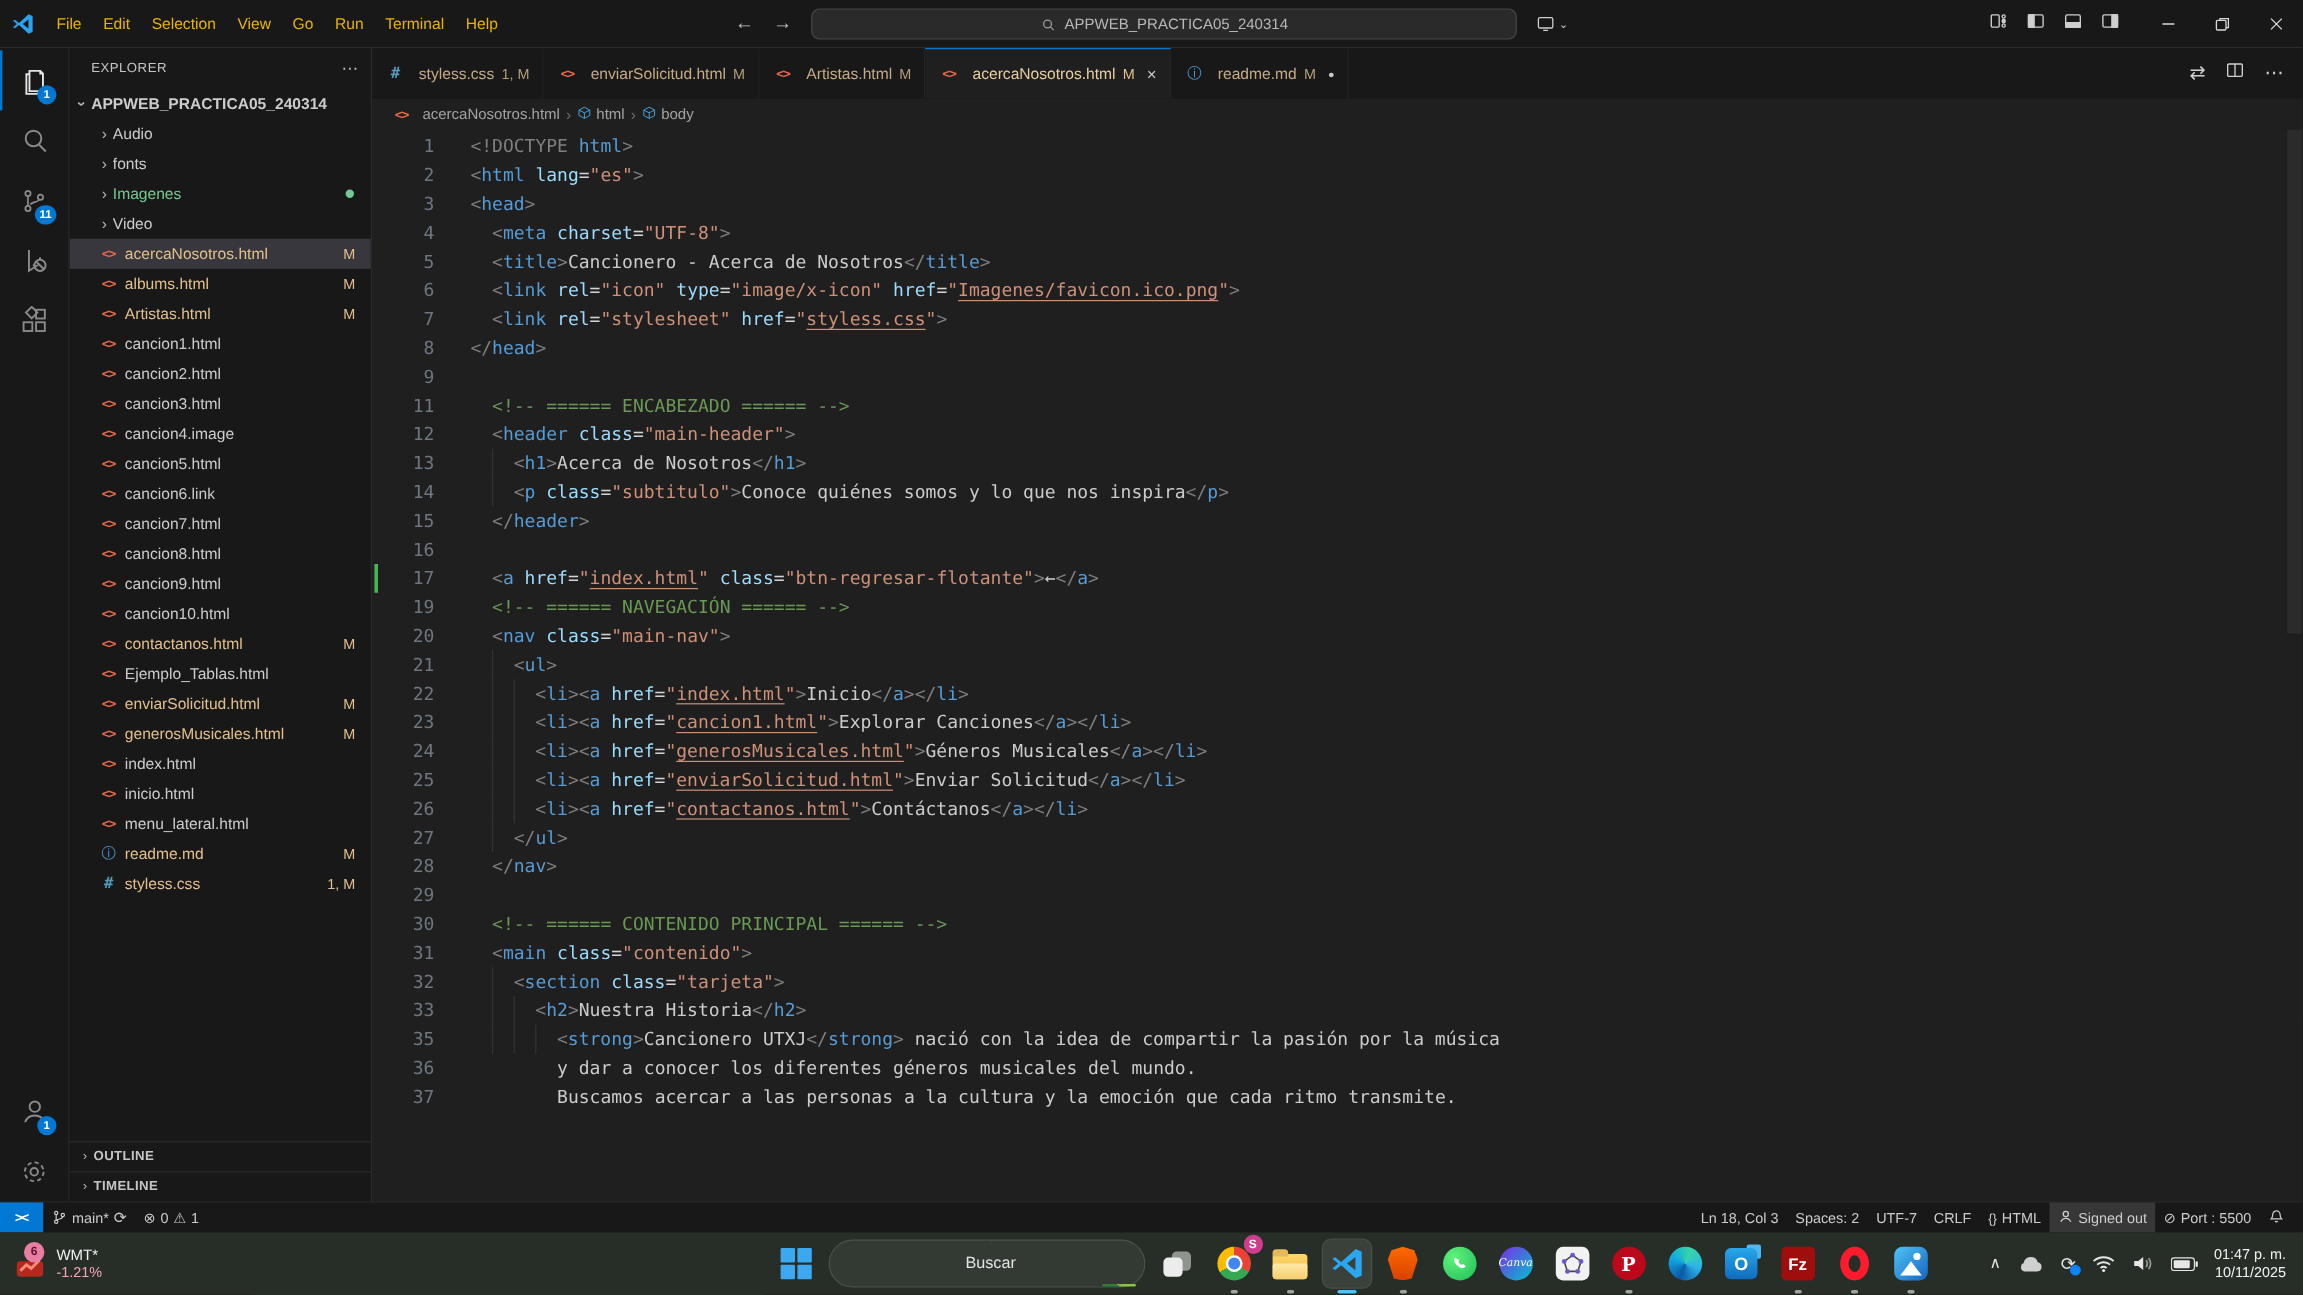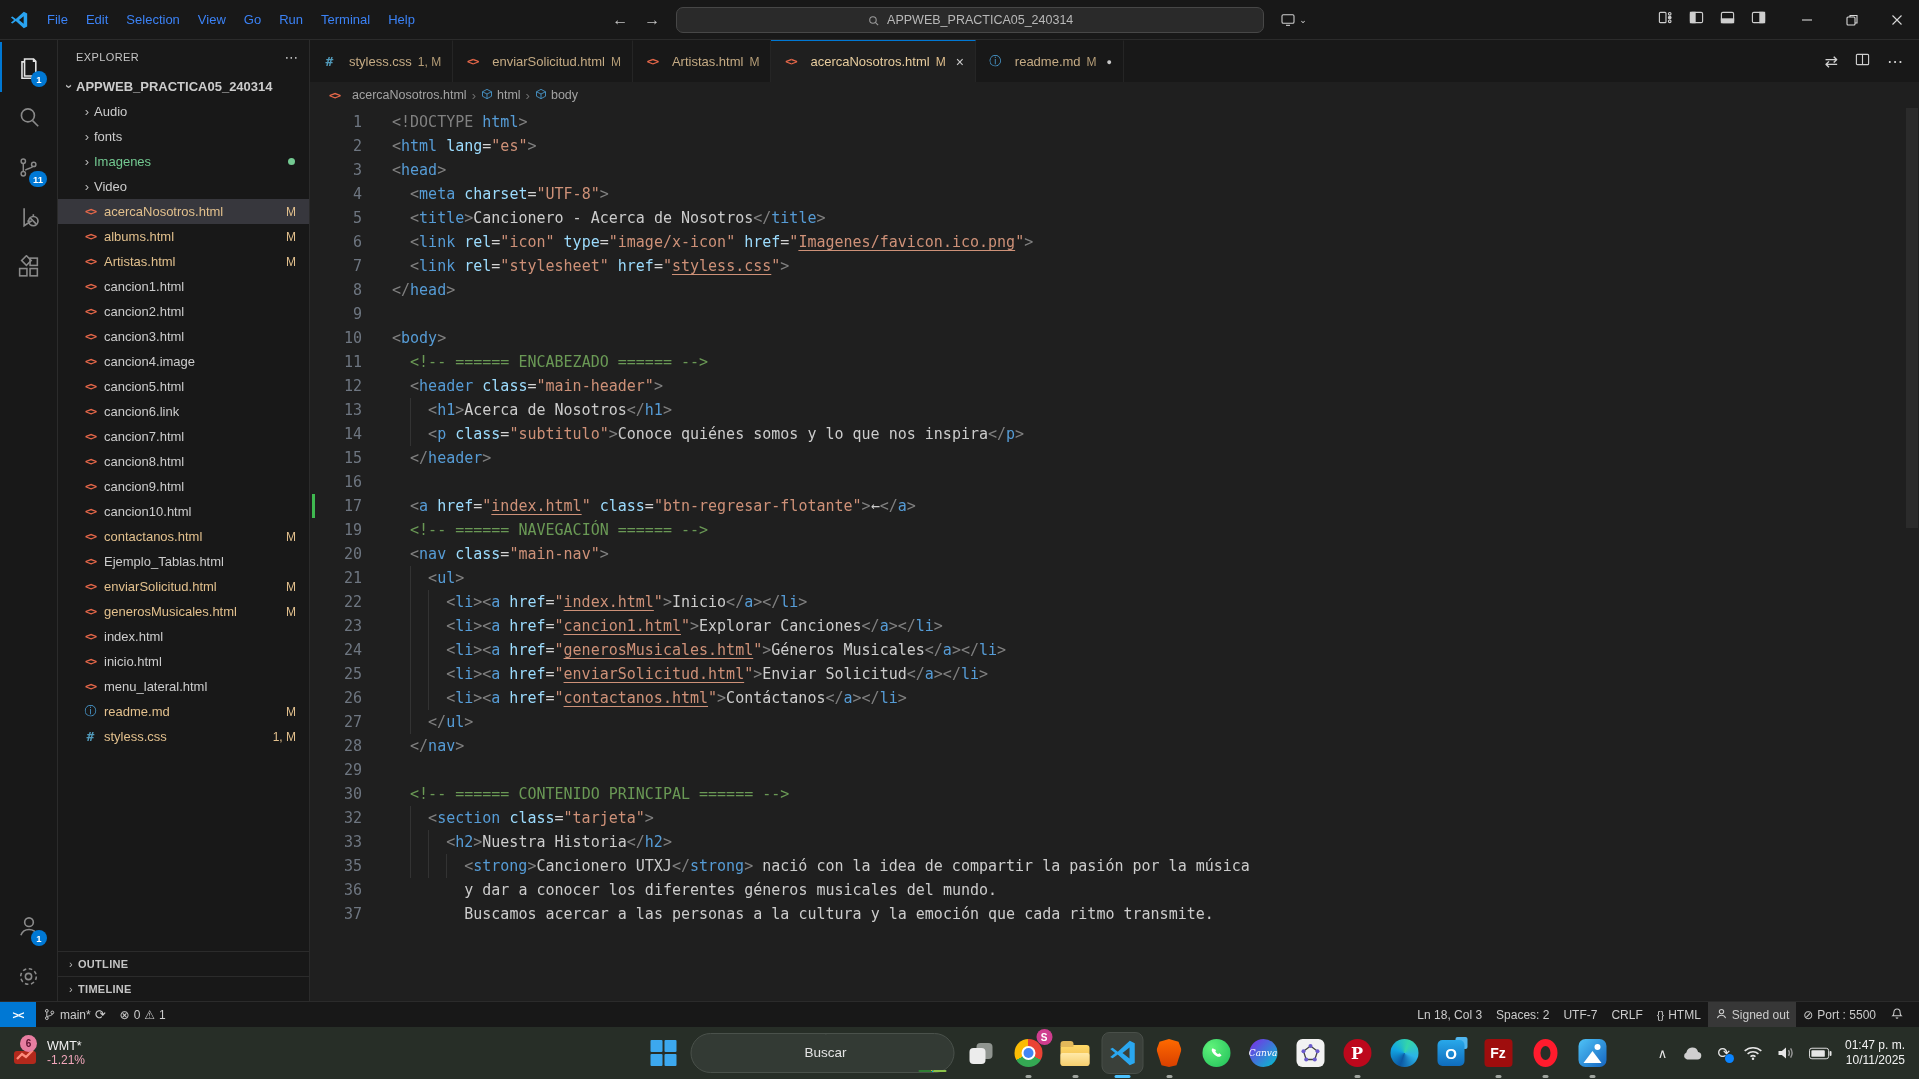--- a/index.html
+++ b/index.html
@@ -4,21 +4,21 @@
 <style>
   * { box-sizing: border-box; margin: 0; padding: 0; }
   html,body { width:1919px; height:1079px; overflow:hidden; background:#1f1f1f;
     font-family:"Liberation Sans","DejaVu Sans",sans-serif; color:#ccc; }
 
   
   .titlebar { height:40px; background:#181818; border-bottom:1px solid #2b2b2b;
     display:flex; align-items:center; position:relative; }
   .vscode-logo { width:38px; display:flex; justify-content:center; }
   .menus { display:flex; }
-  .menu-item { padding:0 9px; font-size:13px; color:#3b82f6; line-height:40px; }
+  .menu-item { padding:0 9px; font-size:13px; color:#eab308; line-height:40px; }
   .tb-center { position:absolute; left:0; right:0; top:0; height:40px;
     display:flex; align-items:center; justify-content:center; gap:16px; }
   .nav-arrow { font-size:16px; color:#c3c3c3; }
   .cmd-center { width:588px; height:26px; background:#2a2a2a; border:1px solid #474747;
     border-radius:7px; display:flex; align-items:center; justify-content:center; gap:7px;
     font-size:12.5px; color:#b8b8b8; }
   .tb-right { margin-left:auto; display:flex; align-items:center; height:100%; }
   .layout-icons { display:flex; gap:16px; margin-right:18px; align-items:center; }
   .win-btn { width:45px; height:100%; display:flex; align-items:center; justify-content:center; color:#d8d8d8; }
 
@@ -514,40 +514,40 @@
       <div class="code-lines" id="code">
           <div class="line"><span class="deco"></span><span class="lnum">1</span><span class="lpad"></span><span style="white-space: pre;"><span class="tk-p">&lt;!DOCTYPE </span><span class="tk-t">html</span><span class="tk-p">&gt;</span></span></div>
           <div class="line"><span class="deco"></span><span class="lnum">2</span><span class="lpad"></span><span style="white-space: pre;"><span class="tk-p">&lt;</span><span class="tk-t">html</span><span class="tk-x"> </span><span class="tk-a">lang</span><span class="tk-o">=</span><span class="tk-s">"es"</span><span class="tk-p">&gt;</span></span></div>
           <div class="line"><span class="deco"></span><span class="lnum">3</span><span class="lpad"></span><span style="white-space: pre;"><span class="tk-p">&lt;</span><span class="tk-t">head</span><span class="tk-p">&gt;</span></span></div>
           <div class="line"><span class="deco"></span><span class="lnum">4</span><span class="lpad"></span><span style="white-space: pre;"><span class="ig first"></span><span class="tk-p">&lt;</span><span class="tk-t">meta</span><span class="tk-x"> </span><span class="tk-a">charset</span><span class="tk-o">=</span><span class="tk-s">"UTF-8"</span><span class="tk-p">&gt;</span></span></div>
           <div class="line"><span class="deco"></span><span class="lnum">5</span><span class="lpad"></span><span style="white-space: pre;"><span class="ig first"></span><span class="tk-p">&lt;</span><span class="tk-t">title</span><span class="tk-p">&gt;</span><span class="tk-x">Cancionero - Acerca de Nosotros</span><span class="tk-p">&lt;/</span><span class="tk-t">title</span><span class="tk-p">&gt;</span></span></div>
           <div class="line"><span class="deco"></span><span class="lnum">6</span><span class="lpad"></span><span style="white-space: pre;"><span class="ig first"></span><span class="tk-p">&lt;</span><span class="tk-t">link</span><span class="tk-x"> </span><span class="tk-a">rel</span><span class="tk-o">=</span><span class="tk-s">"icon"</span><span class="tk-x"> </span><span class="tk-a">type</span><span class="tk-o">=</span><span class="tk-s">"image/x-icon"</span><span class="tk-x"> </span><span class="tk-a">href</span><span class="tk-o">=</span><span class="tk-s">"</span><span class="tk-u">Imagenes/favicon.ico.png</span><span class="tk-s">"</span><span class="tk-p">&gt;</span></span></div>
           <div class="line"><span class="deco"></span><span class="lnum">7</span><span class="lpad"></span><span style="white-space: pre;"><span class="ig first"></span><span class="tk-p">&lt;</span><span class="tk-t">link</span><span class="tk-x"> </span><span class="tk-a">rel</span><span class="tk-o">=</span><span class="tk-s">"stylesheet"</span><span class="tk-x"> </span><span class="tk-a">href</span><span class="tk-o">=</span><span class="tk-s">"</span><span class="tk-u">styless.css</span><span class="tk-s">"</span><span class="tk-p">&gt;</span></span></div>
           <div class="line"><span class="deco"></span><span class="lnum">8</span><span class="lpad"></span><span style="white-space: pre;"><span class="tk-p">&lt;/</span><span class="tk-t">head</span><span class="tk-p">&gt;</span></span></div>
           <div class="line"><span class="deco"></span><span class="lnum">9</span><span class="lpad"></span><span style="white-space: pre;"></span></div>
-          <div class="line"><span class="deco"></span><span class="lnum">10</span><span class="lpad"></span><span style="white-space: pre;"><span class="tk-p">&lt;</span><span class="tk-t">body</span><span class="tk-p">&gt;</span></span></div>
           <div class="line"><span class="deco"></span><span class="lnum">11</span><span class="lpad"></span><span style="white-space: pre;"><span class="ig first"></span><span class="tk-c">&lt;!-- ====== ENCABEZADO ====== --&gt;</span></span></div>
           <div class="line"><span class="deco"></span><span class="lnum">12</span><span class="lpad"></span><span style="white-space: pre;"><span class="ig first"></span><span class="tk-p">&lt;</span><span class="tk-t">header</span><span class="tk-x"> </span><span class="tk-a">class</span><span class="tk-o">=</span><span class="tk-s">"main-header"</span><span class="tk-p">&gt;</span></span></div>
           <div class="line"><span class="deco"></span><span class="lnum">13</span><span class="lpad"></span><span style="white-space: pre;"><span class="ig first"></span><span class="ig"></span><span class="tk-p">&lt;</span><span class="tk-t">h1</span><span class="tk-p">&gt;</span><span class="tk-x">Acerca de Nosotros</span><span class="tk-p">&lt;/</span><span class="tk-t">h1</span><span class="tk-p">&gt;</span></span></div>
           <div class="line"><span class="deco"></span><span class="lnum">14</span><span class="lpad"></span><span style="white-space: pre;"><span class="ig first"></span><span class="ig"></span><span class="tk-p">&lt;</span><span class="tk-t">p</span><span class="tk-x"> </span><span class="tk-a">class</span><span class="tk-o">=</span><span class="tk-s">"subtitulo"</span><span class="tk-p">&gt;</span><span class="tk-x">Conoce quiénes somos y lo que nos inspira</span><span class="tk-p">&lt;/</span><span class="tk-t">p</span><span class="tk-p">&gt;</span></span></div>
           <div class="line"><span class="deco"></span><span class="lnum">15</span><span class="lpad"></span><span style="white-space: pre;"><span class="ig first"></span><span class="tk-p">&lt;/</span><span class="tk-t">header</span><span class="tk-p">&gt;</span></span></div>
           <div class="line"><span class="deco"></span><span class="lnum">16</span><span class="lpad"></span><span style="white-space: pre;"></span></div>
           <div class="line"><span class="deco changed"></span><span class="lnum">17</span><span class="lpad"></span><span style="white-space: pre;"><span class="ig first"></span><span class="tk-p">&lt;</span><span class="tk-t">a</span><span class="tk-x"> </span><span class="tk-a">href</span><span class="tk-o">=</span><span class="tk-s">"</span><span class="tk-u">index.html</span><span class="tk-s">"</span><span class="tk-x"> </span><span class="tk-a">class</span><span class="tk-o">=</span><span class="tk-s">"btn-regresar-flotante"</span><span class="tk-p">&gt;</span><span class="tk-x">←</span><span class="tk-p">&lt;/</span><span class="tk-t">a</span><span class="tk-p">&gt;</span></span></div>
           <div class="line"><span class="deco"></span><span class="lnum">19</span><span class="lpad"></span><span style="white-space: pre;"><span class="ig first"></span><span class="tk-c">&lt;!-- ====== NAVEGACIÓN ====== --&gt;</span></span></div>
           <div class="line"><span class="deco"></span><span class="lnum">20</span><span class="lpad"></span><span style="white-space: pre;"><span class="ig first"></span><span class="tk-p">&lt;</span><span class="tk-t">nav</span><span class="tk-x"> </span><span class="tk-a">class</span><span class="tk-o">=</span><span class="tk-s">"main-nav"</span><span class="tk-p">&gt;</span></span></div>
           <div class="line"><span class="deco"></span><span class="lnum">21</span><span class="lpad"></span><span style="white-space: pre;"><span class="ig first"></span><span class="ig"></span><span class="tk-p">&lt;</span><span class="tk-t">ul</span><span class="tk-p">&gt;</span></span></div>
           <div class="line"><span class="deco"></span><span class="lnum">22</span><span class="lpad"></span><span style="white-space: pre;"><span class="ig first"></span><span class="ig"></span><span class="ig"></span><span class="tk-p">&lt;</span><span class="tk-t">li</span><span class="tk-p">&gt;</span><span class="tk-p">&lt;</span><span class="tk-t">a</span><span class="tk-x"> </span><span class="tk-a">href</span><span class="tk-o">=</span><span class="tk-s">"</span><span class="tk-u">index.html</span><span class="tk-s">"</span><span class="tk-p">&gt;</span><span class="tk-x">Inicio</span><span class="tk-p">&lt;/</span><span class="tk-t">a</span><span class="tk-p">&gt;</span><span class="tk-p">&lt;/</span><span class="tk-t">li</span><span class="tk-p">&gt;</span></span></div>
           <div class="line"><span class="deco"></span><span class="lnum">23</span><span class="lpad"></span><span style="white-space: pre;"><span class="ig first"></span><span class="ig"></span><span class="ig"></span><span class="tk-p">&lt;</span><span class="tk-t">li</span><span class="tk-p">&gt;</span><span class="tk-p">&lt;</span><span class="tk-t">a</span><span class="tk-x"> </span><span class="tk-a">href</span><span class="tk-o">=</span><span class="tk-s">"</span><span class="tk-u">cancion1.html</span><span class="tk-s">"</span><span class="tk-p">&gt;</span><span class="tk-x">Explorar Canciones</span><span class="tk-p">&lt;/</span><span class="tk-t">a</span><span class="tk-p">&gt;</span><span class="tk-p">&lt;/</span><span class="tk-t">li</span><span class="tk-p">&gt;</span></span></div>
           <div class="line"><span class="deco"></span><span class="lnum">24</span><span class="lpad"></span><span style="white-space: pre;"><span class="ig first"></span><span class="ig"></span><span class="ig"></span><span class="tk-p">&lt;</span><span class="tk-t">li</span><span class="tk-p">&gt;</span><span class="tk-p">&lt;</span><span class="tk-t">a</span><span class="tk-x"> </span><span class="tk-a">href</span><span class="tk-o">=</span><span class="tk-s">"</span><span class="tk-u">generosMusicales.html</span><span class="tk-s">"</span><span class="tk-p">&gt;</span><span class="tk-x">Géneros Musicales</span><span class="tk-p">&lt;/</span><span class="tk-t">a</span><span class="tk-p">&gt;</span><span class="tk-p">&lt;/</span><span class="tk-t">li</span><span class="tk-p">&gt;</span></span></div>
           <div class="line"><span class="deco"></span><span class="lnum">25</span><span class="lpad"></span><span style="white-space: pre;"><span class="ig first"></span><span class="ig"></span><span class="ig"></span><span class="tk-p">&lt;</span><span class="tk-t">li</span><span class="tk-p">&gt;</span><span class="tk-p">&lt;</span><span class="tk-t">a</span><span class="tk-x"> </span><span class="tk-a">href</span><span class="tk-o">=</span><span class="tk-s">"</span><span class="tk-u">enviarSolicitud.html</span><span class="tk-s">"</span><span class="tk-p">&gt;</span><span class="tk-x">Enviar Solicitud</span><span class="tk-p">&lt;/</span><span class="tk-t">a</span><span class="tk-p">&gt;</span><span class="tk-p">&lt;/</span><span class="tk-t">li</span><span class="tk-p">&gt;</span></span></div>
           <div class="line"><span class="deco"></span><span class="lnum">26</span><span class="lpad"></span><span style="white-space: pre;"><span class="ig first"></span><span class="ig"></span><span class="ig"></span><span class="tk-p">&lt;</span><span class="tk-t">li</span><span class="tk-p">&gt;</span><span class="tk-p">&lt;</span><span class="tk-t">a</span><span class="tk-x"> </span><span class="tk-a">href</span><span class="tk-o">=</span><span class="tk-s">"</span><span class="tk-u">contactanos.html</span><span class="tk-s">"</span><span class="tk-p">&gt;</span><span class="tk-x">Contáctanos</span><span class="tk-p">&lt;/</span><span class="tk-t">a</span><span class="tk-p">&gt;</span><span class="tk-p">&lt;/</span><span class="tk-t">li</span><span class="tk-p">&gt;</span></span></div>
           <div class="line"><span class="deco"></span><span class="lnum">27</span><span class="lpad"></span><span style="white-space: pre;"><span class="ig first"></span><span class="ig"></span><span class="tk-p">&lt;/</span><span class="tk-t">ul</span><span class="tk-p">&gt;</span></span></div>
           <div class="line"><span class="deco"></span><span class="lnum">28</span><span class="lpad"></span><span style="white-space: pre;"><span class="ig first"></span><span class="tk-p">&lt;/</span><span class="tk-t">nav</span><span class="tk-p">&gt;</span></span></div>
           <div class="line"><span class="deco"></span><span class="lnum">29</span><span class="lpad"></span><span style="white-space: pre;"></span></div>
           <div class="line"><span class="deco"></span><span class="lnum">30</span><span class="lpad"></span><span style="white-space: pre;"><span class="ig first"></span><span class="tk-c">&lt;!-- ====== CONTENIDO PRINCIPAL ====== --&gt;</span></span></div>
+          <div class="line"><span class="deco"></span><span class="lnum">31</span><span class="lpad"></span><span style="white-space: pre;"><span class="ig first"></span><span class="tk-p">&lt;</span><span class="tk-t">main</span><span class="tk-x"> </span><span class="tk-a">class</span><span class="tk-o">=</span><span class="tk-s">"contenido"</span><span class="tk-p">&gt;</span></span></div>
           <div class="line"><span class="deco"></span><span class="lnum">32</span><span class="lpad"></span><span style="white-space: pre;"><span class="ig first"></span><span class="ig"></span><span class="tk-p">&lt;</span><span class="tk-t">section</span><span class="tk-x"> </span><span class="tk-a">class</span><span class="tk-o">=</span><span class="tk-s">"tarjeta"</span><span class="tk-p">&gt;</span></span></div>
           <div class="line"><span class="deco"></span><span class="lnum">33</span><span class="lpad"></span><span style="white-space: pre;"><span class="ig first"></span><span class="ig"></span><span class="ig"></span><span class="tk-p">&lt;</span><span class="tk-t">h2</span><span class="tk-p">&gt;</span><span class="tk-x">Nuestra Historia</span><span class="tk-p">&lt;/</span><span class="tk-t">h2</span><span class="tk-p">&gt;</span></span></div>
           <div class="line"><span class="deco"></span><span class="lnum">35</span><span class="lpad"></span><span style="white-space: pre;"><span class="ig first"></span><span class="ig"></span><span class="ig"></span><span class="ig"></span><span class="tk-p">&lt;</span><span class="tk-t">strong</span><span class="tk-p">&gt;</span><span class="tk-x">Cancionero UTXJ</span><span class="tk-p">&lt;/</span><span class="tk-t">strong</span><span class="tk-p">&gt;</span><span class="tk-x"> nació con la idea de compartir la pasión por la música</span></span></div>
           <div class="line"><span class="deco"></span><span class="lnum">36</span><span class="lpad"></span><span style="white-space: pre;"><span class="tk-x">        y dar a conocer los diferentes géneros musicales del mundo.</span></span></div>
           <div class="line"><span class="deco"></span><span class="lnum">37</span><span class="lpad"></span><span style="white-space: pre;"><span class="tk-x">        Buscamos acercar a las personas a la cultura y la emoción que cada ritmo transmite.</span></span></div>
         </div>
       <div class="minimap" id="minimap">
           <div class="mm-line"></div>
           <div class="mm-line"></div>
           <div class="mm-line"></div>

